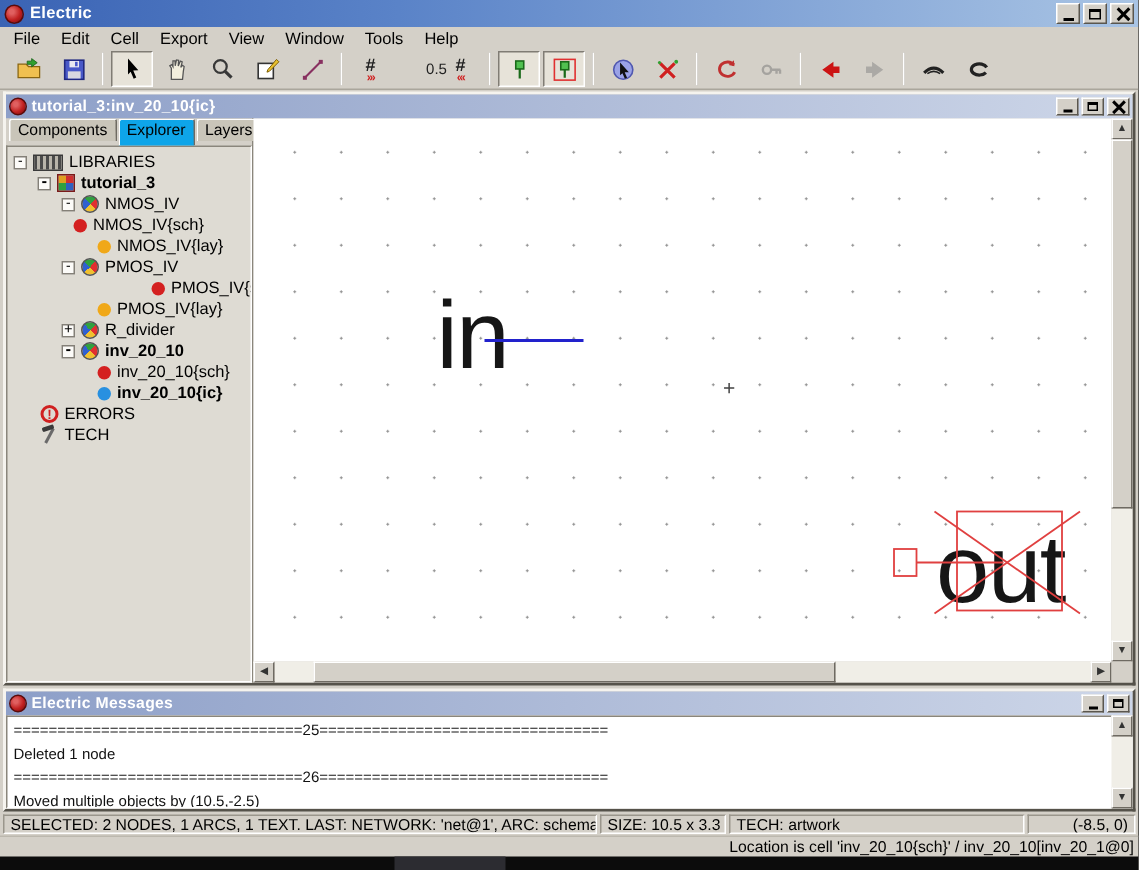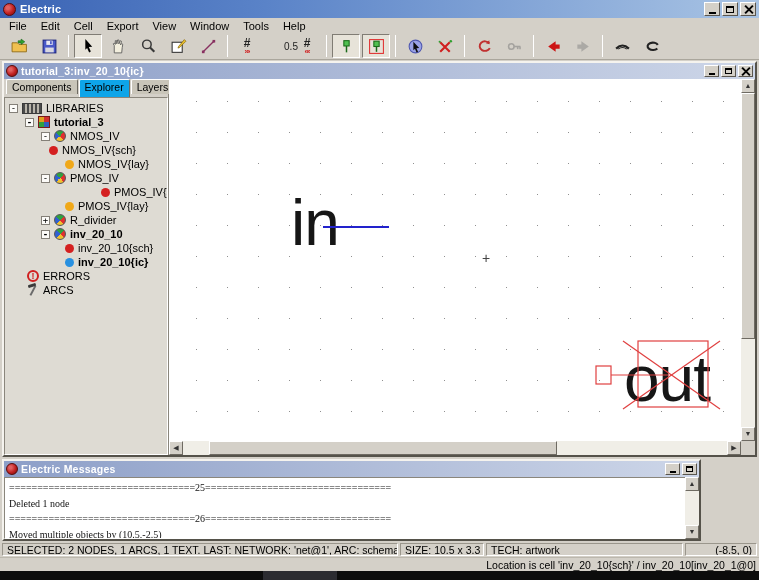--- a/index.html
+++ b/index.html
@@ -97,24 +97,24 @@
   .corner { position:absolute; right:0; bottom:0; width:14px; height:14px; background:#d4d0c8; }
   .sbtn { position:absolute; width:14px; height:14px; background:#d4d0c8; border:1px solid;
     border-color:#fff #6e6a62 #6e6a62 #fff; font-size:7px; line-height:12px; text-align:center; color:#333; }
   .sthumb { position:absolute; background:#d4d0c8; border:1px solid; border-color:#fff #6e6a62 #6e6a62 #fff; }
   .vbar .up { top:0; left:0; } .vbar .down { bottom:0; left:0; }
   .vbar .sthumb { left:0; width:14px; top:14px; height:246px; }
   .hbar .left { left:0; top:0; } .hbar .right { right:0; top:0; }
   .hbar .sthumb { top:0; height:14px; left:40px; width:348px; }
 
   
-  .msgwin { left:2px; top:459px; width:699px; height:82px; }
+  .msgwin { left:2px; top:459px; width:755px; height:82px; }
   .msgbody { position:absolute; left:0; right:0; top:16px; bottom:0; background:#fff;
     border:1px solid; border-color:#8a867c #fff #fff #8a867c; overflow:hidden; padding:2px 16px 0 4px; }
-  .msgline { font-family:Liberation Serif, serif; font-size:10px; line-height:15.5px; white-space:pre; color:#111; }
+  .msgline { font-family:Liberation Sans, sans-serif; font-size:10px; line-height:15.5px; white-space:pre; color:#111; }
   .msgscroll { position:absolute; right:0; top:16px; bottom:0; width:14px; background:#f0eee7; }
   .msgscroll .up { top:0; left:0; } .msgscroll .down { bottom:0; left:0; }
 
   
   .statusrow { position:absolute; left:0; right:0; top:542px; height:15px; display:flex; gap:2px;
     padding:1px 2px; font-size:10.5px; align-items:stretch; }
   .sfield { border:1px solid; border-color:#9a968c #fff #fff #9a968c; padding:0 4px;
     display:flex; align-items:center; white-space:nowrap; overflow:hidden; background:#d4d0c8; }
   .f-selected { width:396px; flex:none; }
   .f-size { width:84px; flex:none; }
@@ -361,21 +361,21 @@
           <div class="trow b" style="padding-left:60px">
               <span class="ticon dot dot-blue"></span>
               <span>inv_20_10{ic}</span>
             </div>
           <div class="trow" style="padding-left:22px">
               <span class="ticon i-error"></span>
               <span>ERRORS</span>
             </div>
           <div class="trow" style="padding-left:22px">
               <span class="ticon i-jobs"></span>
-              <span>ARCS</span>
+              <span>TECH</span>
             </div>
         </div>
       </div>
 
       <div class="rightarea">
         <div class="canvas">
           <span class="biglabel" style="left:122px; top:112px;">in</span>
           <span class="wireline" style="left:154px; top:147px; width:66px;"></span>
           <span class="crosshair" style="left:313px; top:171px;">+</span>
           <span class="biglabel" style="left:455px; top:268px;">out</span>

